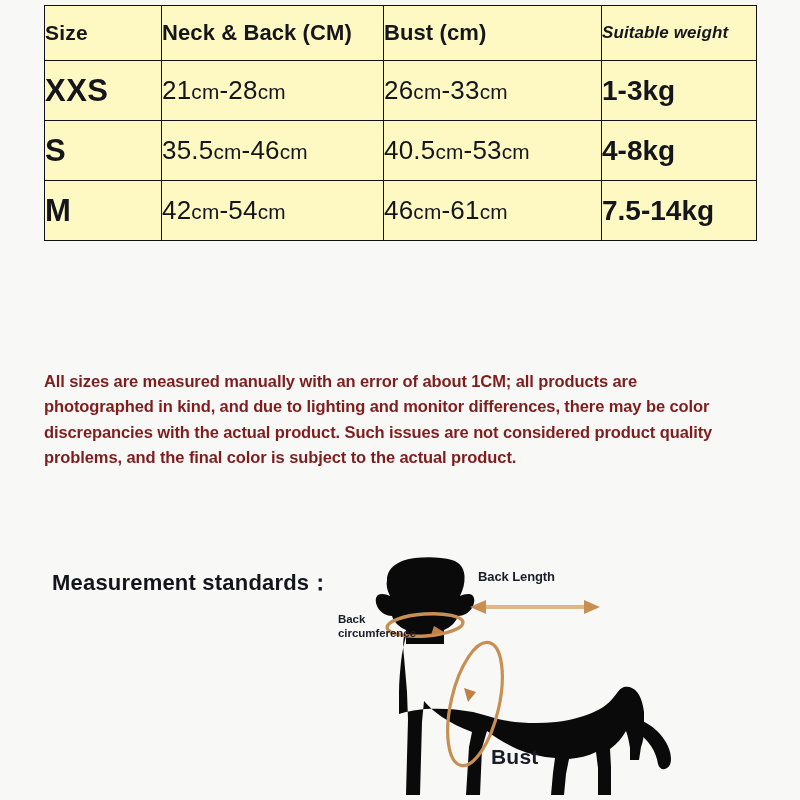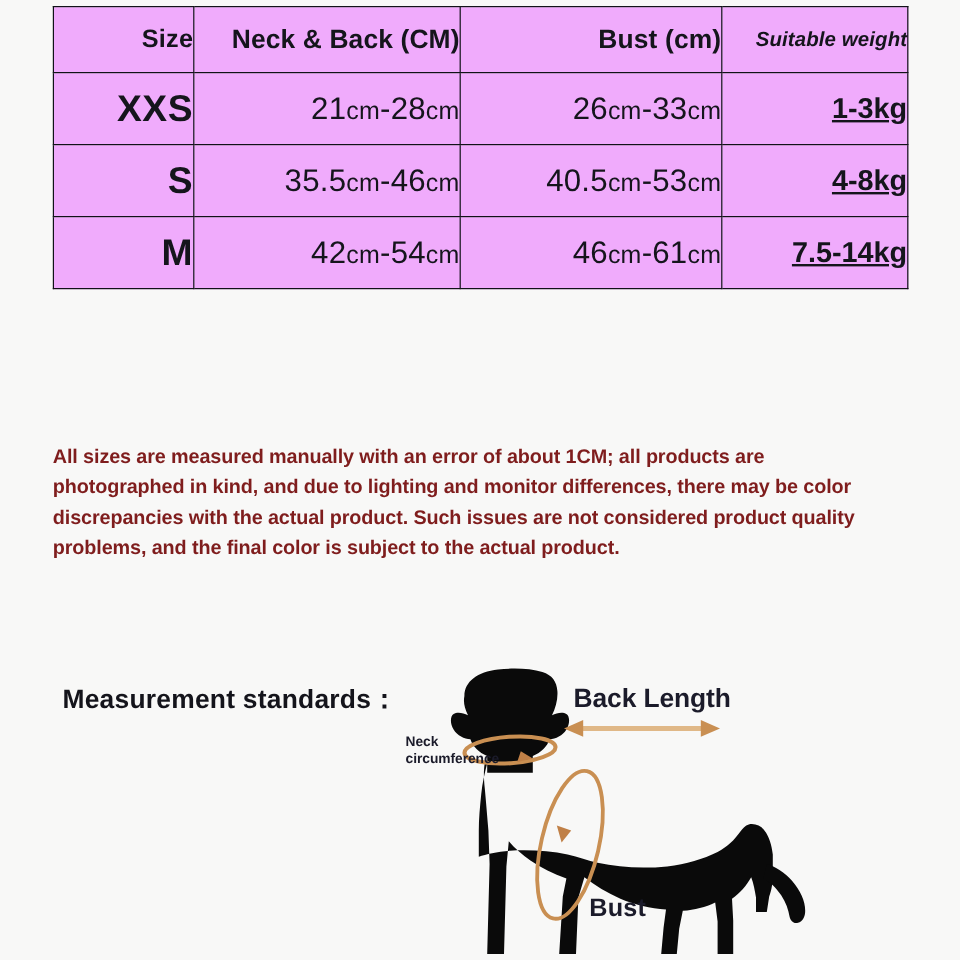--- a/index.html
+++ b/index.html
@@ -25,23 +25,23 @@
     width: 712px;
   }
   table.size-table {
     border-collapse: collapse;
     width: 712px;
     table-layout: fixed;
   }
   table.size-table td,
   table.size-table th {
     border: 1.6px solid #111118;
-    text-align: right;
+    text-align: left;
     vertical-align: middle;
-    background: #f0abfc;
+    background: #fef9c3;
     padding: 0;
   }
   col.c-size   { width: 117px; }
   col.c-neck   { width: 222px; }
   col.c-bust   { width: 218px; }
   col.c-weight { width: 155px; }
 
   thead th {
     height: 54px;
     font-weight: bold;
@@ -64,25 +64,24 @@
     font-weight: 400;
     letter-spacing: .2px;
     white-space: nowrap;
   }
   
   td.cell-meas .u {
     font-size: 0.80em;
     text-transform: lowercase;
   }
   td.cell-weight {
-    font-size: 24px;
+    font-size: 28px;
     font-weight: bold;
     letter-spacing: 0px;
     white-space: nowrap;
-    text-decoration: underline;
   }
 
   
   .disclaimer {
     position: absolute;
     left: 44px;
     top: 352px;
     width: 706px;
     font-size: 16.5px;
     font-weight: bold;
@@ -112,21 +111,21 @@
   .diagram svg { display: block; }
 
   .lbl {
     position: absolute;
     font-weight: bold;
     color: #1b1b2a;
   }
   .lbl-back {
     left: 478px;
     top: 569px;
-    font-size: 22px;
+    font-size: 13px;
     letter-spacing: -0.1px;
   }
   .lbl-neck {
     left: 338px;
     top: 612px;
     font-size: 11.5px;
     line-height: 14px;
     letter-spacing: -0.05px;
   }
   .lbl-bust {
@@ -263,17 +262,17 @@
       <line x1="152" y1="55" x2="258" y2="55" stroke="#e0b887" stroke-width="4.2"></line>
       <path d="M140,55 L156,48 L156,62 Z" fill="#c98f52"></path>
       <path d="M270,55 L254,48 L254,62 Z" fill="#c98f52"></path>
     </g>
   </svg>
 </div>
 
 <div class="lbl lbl-back">Back Length</div>
 
 <div class="lbl lbl-neck">
-  <div>Neck</div>
+  <div>Back</div>
   <div>circumference</div>
 </div>
 
 <div class="lbl lbl-bust">Bust</div>
 
 </body></html>

